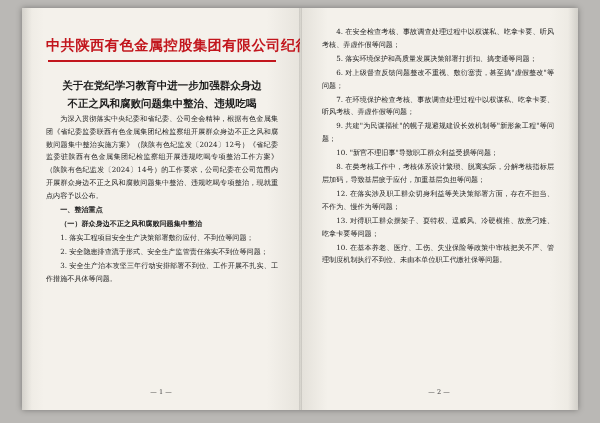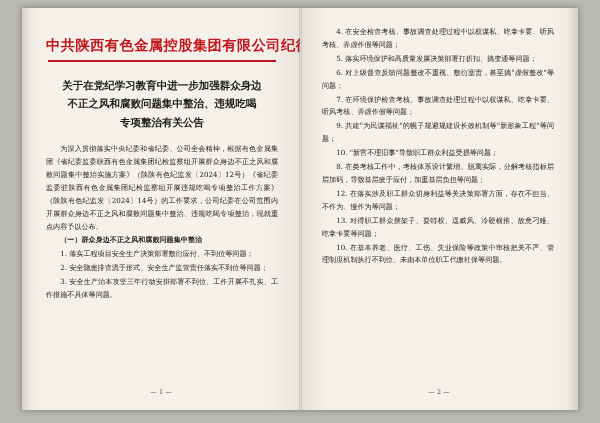--- a/index.html
+++ b/index.html
@@ -69,21 +69,20 @@
     background: #c2161d;
     margin: 4px 2px 14px 2px;
   }
   .doc-title {
     font-family: "DejaVu Serif", "Liberation Serif", serif;
     font-weight: bold;
     font-size: 10.5px;
     line-height: 1.75;
     text-align: center;
     color: #1a1a1a;
-    margin-bottom: 12px;
   }
   .doc-title div { white-space: nowrap; }
   .body-text {
     font-family: "DejaVu Serif", "Liberation Serif", serif;
     font-size: 7.1px;
     line-height: 1.82;
     color: #232323;
     text-align: justify;
   }
   .body-text p {
@@ -135,25 +134,25 @@
 
     <div class="page page-left">
       <div class="edge-shadow-left"></div>
 
       <div class="masthead">中共陕西有色金属控股集团有限公司纪律检查委员会</div>
       <div class="red-rule"></div>
 
       <div class="doc-title">
         <div>关于在党纪学习教育中进一步加强群众身边</div>
         <div>不正之风和腐败问题集中整治、违规吃喝</div>
-        <div>专项整治有关公告</div>
       </div>
 
       <div class="body-text">
         <p>为深入贯彻落实中央纪委和省纪委、公司全会精神，根据有色金属集团《省纪委监委联西有色金属集团纪检监察组开展群众身边不正之风和腐败问题集中整治实施方案》（陕陕有色纪监发〔2024〕12号）《省纪委监委驻陕西有色金属集团纪检监察组开展违规吃喝专项整治工作方案》（陕陕有色纪监发〔2024〕14号）的工作要求，公司纪委在公司范围内开展群众身边不正之风和腐败问题集中整治、违规吃喝专项整治，现就重点内容予以公布。</p>
+        <p class="heading-1">一、整治重点</p>
         <p class="heading-2">（一）群众身边不正之风和腐败问题集中整治</p>
         <p>1. 落实工程项目安全生产决策部署敷衍应付、不到位等问题；</p>
         <p>2. 安全隐患排查流于形式、安全生产监管责任落实不到位等问题；</p>
         <p>3. 安全生产治本攻坚三年行动安排部署不到位、工作开展不扎实、工作措施不具体等问题。</p>
       </div>
 
       <div class="page-num">— 1 —</div>
     </div>
 
     <div class="page page-right">

